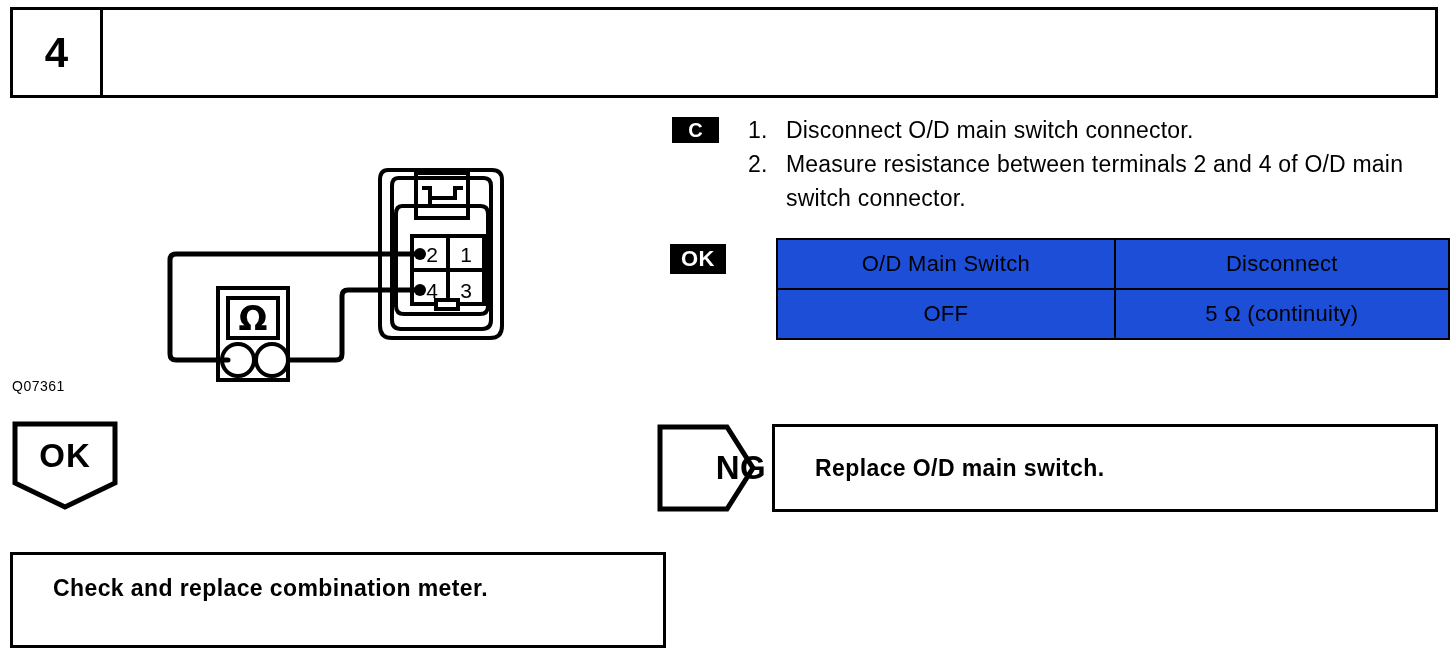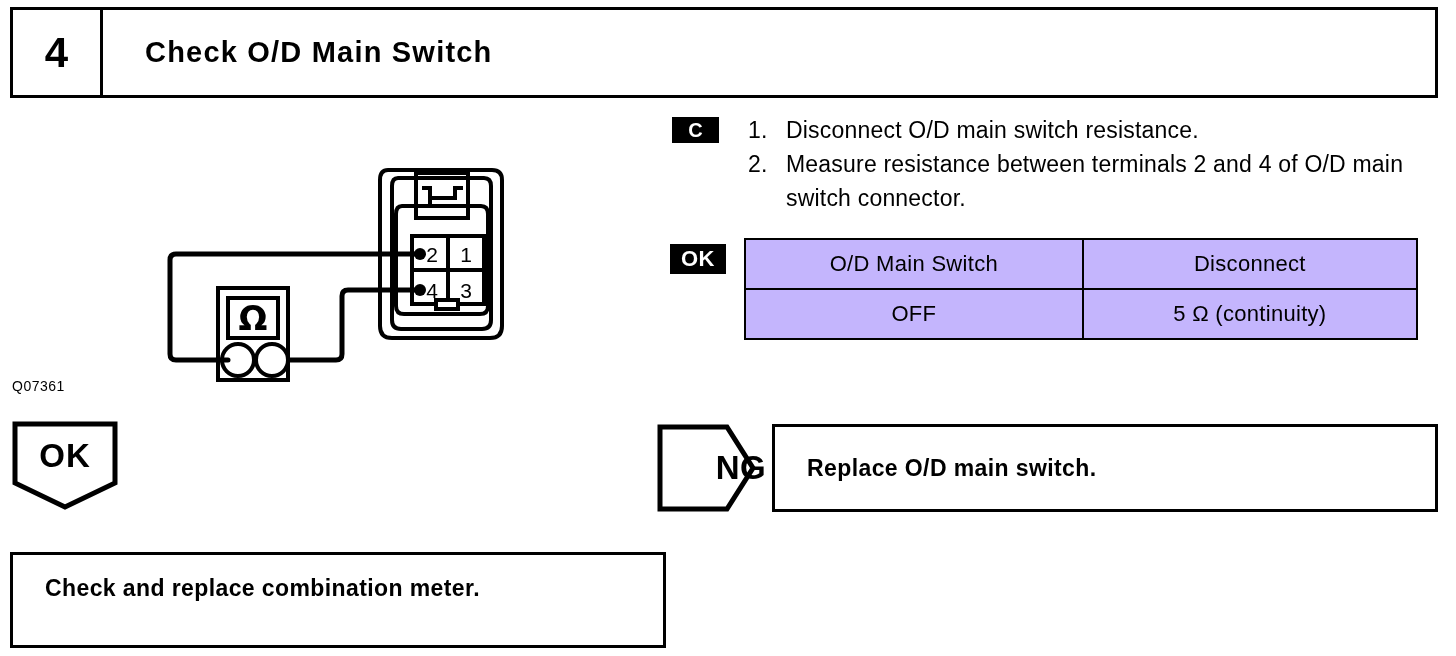--- a/index.html
+++ b/index.html
@@ -105,25 +105,25 @@
     width: 38px;
     flex: 0 0 38px;
   }
   .instr-text {
     flex: 1 1 auto;
   }
 
   
   .result-table {
     position: absolute;
-    left: 744px;
+    left: 776px;
     top: 238px;
     width: 674px;
     border-collapse: collapse;
-    background: #c4b5fd;
+    background: #1d4ed8;
   }
   .result-table td, .result-table th {
     border: 2px solid #000;
     text-align: center;
     font-size: 22px;
     font-weight: normal;
     padding: 0;
     height: 48px;
     letter-spacing: 0.3px;
   }
@@ -196,21 +196,21 @@
     left: 10px;
     top: 552px;
     width: 656px;
     height: 96px;
     align-items: flex-start;
   }
   .action-text {
     font-size: 23px;
     font-weight: bold;
     letter-spacing: 0.4px;
-    padding-left: 32px;
+    padding-left: 40px;
   }
   .action-box-bottom .action-text {
     padding-top: 20px;
   }
 
   
   .figure {
     position: absolute;
     left: 150px;
     top: 148px;
@@ -229,21 +229,20 @@
 </style>
 </head>
 <body>
 
 <div id="page">
 
   <div class="step-header">
     <div class="step-number-cell">
       <span class="step-number">4</span>
     </div>
-    <div class="step-title">Check O/D Main Switch</div>
   </div>
 
   <div class="figure">
     <svg width="400" height="240" viewBox="0 0 400 240" xmlns="http://www.w3.org/2000/svg">
       <g fill="none" stroke="#000" stroke-width="5" stroke-linecap="round" stroke-linejoin="round">
 
         <path d="M 78 212 L 26 212 Q 20 212 20 206 L 20 112 Q 20 106 26 106 L 268 106"></path>
 
         <path d="M 140 212 L 186 212 Q 192 212 192 206 L 192 148 Q 192 142 198 142 L 268 142"></path>
       </g>
@@ -282,21 +281,21 @@
       <text x="282" y="150" font-family="'Liberation Sans', sans-serif" font-size="21" text-anchor="middle" fill="#000">4</text>
       <text x="316" y="150" font-family="'Liberation Sans', sans-serif" font-size="21" text-anchor="middle" fill="#000">3</text>
     </svg>
   </div>
   <div class="figure-ref">Q07361</div>
 
   <div class="badge badge-c">C</div>
   <div class="instructions">
     <div class="instr-row">
       <span class="instr-num">1.</span>
-      <span class="instr-text">Disconnect O/D main switch resistance.</span>
+      <span class="instr-text">Disconnect O/D main switch connector.</span>
     </div>
     <div class="instr-row">
       <span class="instr-num">2.</span>
       <span class="instr-text">Measure resistance between terminals 2 and 4 of O/D main switch connector.</span>
     </div>
   </div>
 
   <div class="badge badge-ok">OK</div>
   <table class="result-table">
     <thead>

